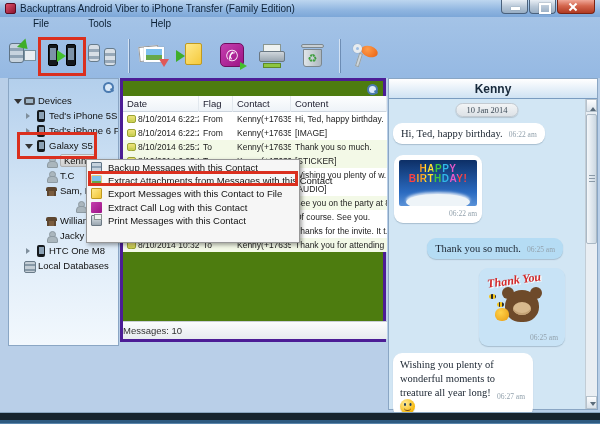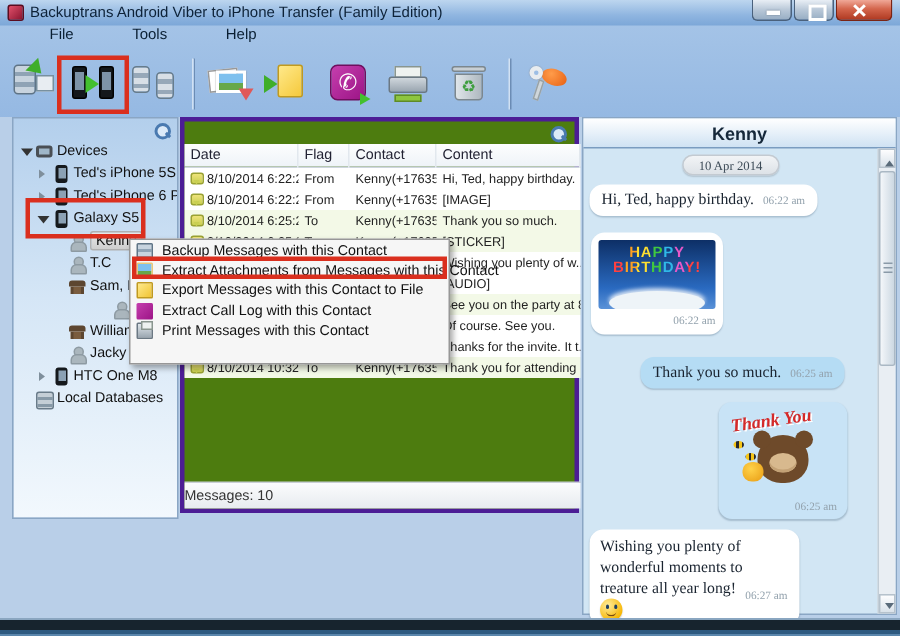--- a/index.html
+++ b/index.html
@@ -446,21 +446,21 @@
             <div class="gc gc-contact">Kenny(+17635...</div>
             <div class="gc gc-content">Thank you for attending ...</div>
           </div>
         </div>
       <div id="grid-status">Messages: 10</div>
     </div>
 
     <div id="chat-panel">
       <div id="chat-header">Kenny</div>
       <div id="chat-body">
-        <div id="date-pill">10 Apr 2014</div>
+        <div id="date-pill">10 Jan 2014</div>
 
         <div class="bubble in" id="b1">
           <span>Hi, Ted, happy birthday.</span><span class="btime">06:22 am</span>
         </div>
 
         <div class="bubble in" id="b2">
           <div class="photo">
             <span class="cap">HAPPY BIRTHDAY!</span>
           </div>
           <span class="btime">06:22 am</span>

